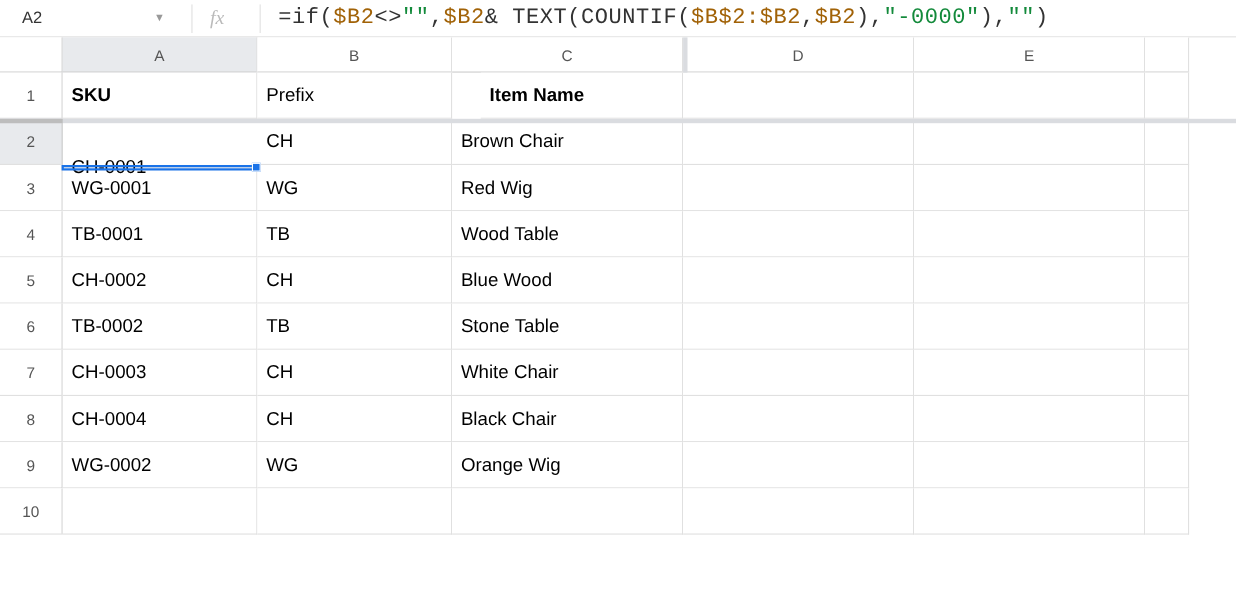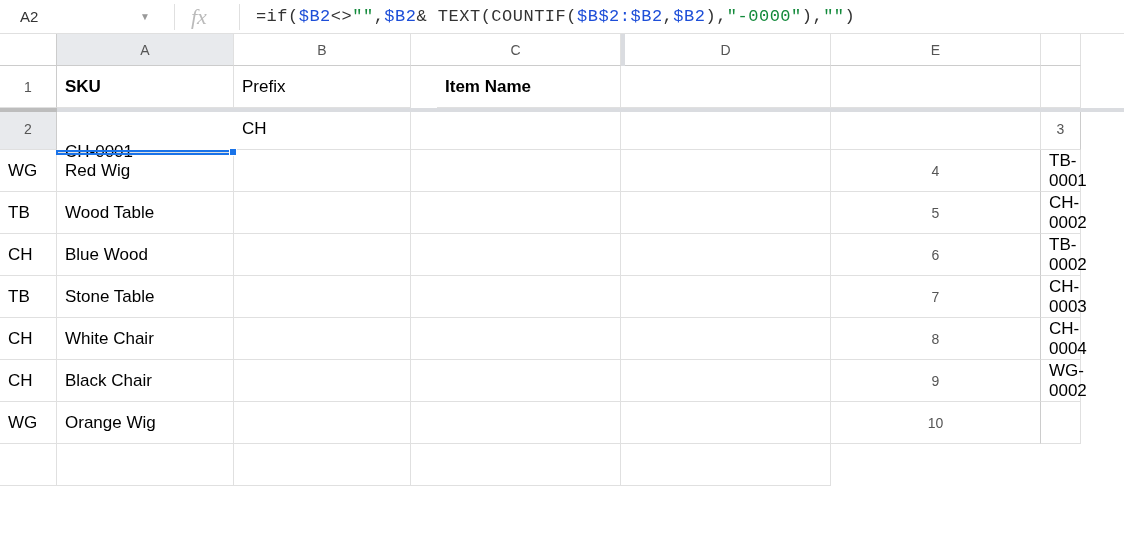--- a/index.html
+++ b/index.html
@@ -36,40 +36,40 @@
     .fx-divider {
       width: 1px;
       height: 26px;
       background: #e0e0e0;
       margin: 0 14px;
     }
     .fx-label {
       font-style: italic;
       font-family: Georgia, serif;
       color: #bbb;
-      font-size: 22px;
+      font-size: 18px;
       margin-right: 24px;
     }
     .fx-divider2 {
       width: 1px;
       height: 26px;
       background: #e0e0e0;
       margin: 0 14px 0 6px;
     }
     .formula-input {
       flex: 1;
       height: 30px;
       display: flex;
       align-items: center;
       font-family: 'Courier New', monospace;
-      font-size: 17px;
+      font-size: 20px;
       color: #222;
       letter-spacing: 0.5px;
     }
-    .formula-input .ref { color: #1d4ed8; }
+    .formula-input .ref { color: #a16207; }
     .formula-input .str { color: #138a3b; }
     .formula-input .op { color: #333; }
     
     .spreadsheet {
       display: grid;
       grid-template-columns: 57px 177px 177px 210px 210px 210px 40px;
       grid-auto-rows: 42px;
       position: relative;
     }
     .col-header, .row-header, .corner {
@@ -96,20 +96,21 @@
     .cell {
       border-right: 1px solid #e0e0e0;
       border-bottom: 1px solid #e0e0e0;
       display: flex;
       align-items: center;
       padding: 0 8px;
       color: #000;
       font-size: 17px;
       background: #fff;
       position: relative;
+      text-align: right;
     }
     
     .selected-cell {
       outline: 2px solid #1a73e8;
       outline-offset: -1px;
       z-index: 2;
       margin-top: 44px;
     }
     .fill-handle {
       position: absolute;
@@ -192,24 +193,26 @@
       <div class="row-header">1</div>
       <div class="cell" style="font-weight: bold;">SKU</div>
       <div class="cell" style="font-weight: normal;">Prefix</div>
       <div class="cell" style="font-weight: bold; margin-left: 26px;">Item Name</div>
       <div class="cell"></div>
       <div class="cell"></div>
       <div class="cell"></div>
       <div class="row-header active">2</div>
       <div class="cell selected-cell">CH-0001<div class="fill-handle"></div></div>
       <div class="cell">CH</div>
+      <div class="cell">Brown Chair</div>
       <div class="cell"></div>
       <div class="cell"></div>
       <div class="cell"></div>
       <div class="row-header">3</div>
+      <div class="cell">WG-0001</div>
       <div class="cell">WG</div>
       <div class="cell">Red Wig</div>
       <div class="cell"></div>
       <div class="cell"></div>
       <div class="cell"></div>
       <div class="row-header">4</div>
       <div class="cell">TB-0001</div>
       <div class="cell">TB</div>
       <div class="cell">Wood Table</div>
       <div class="cell"></div>

